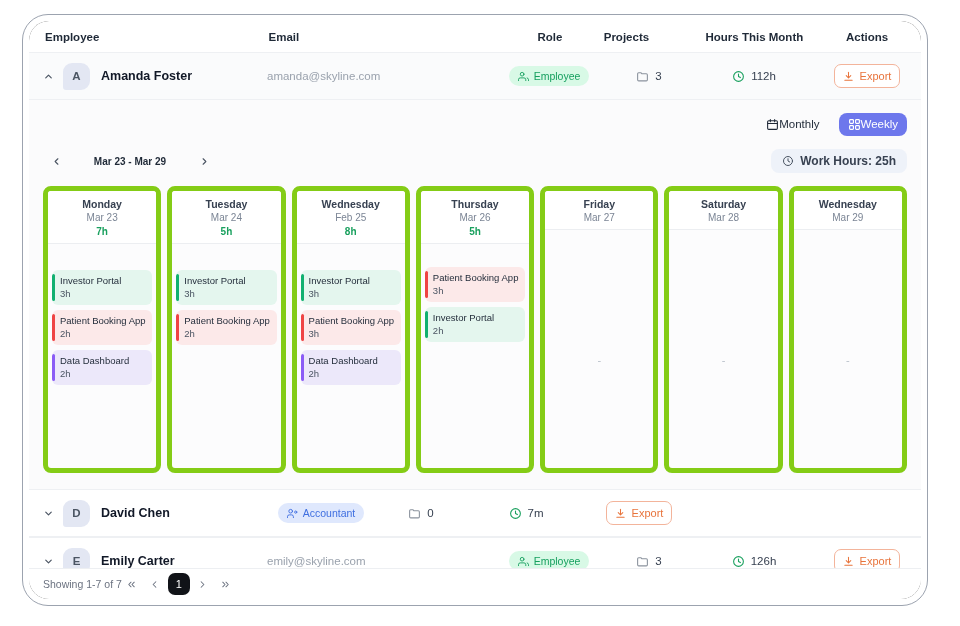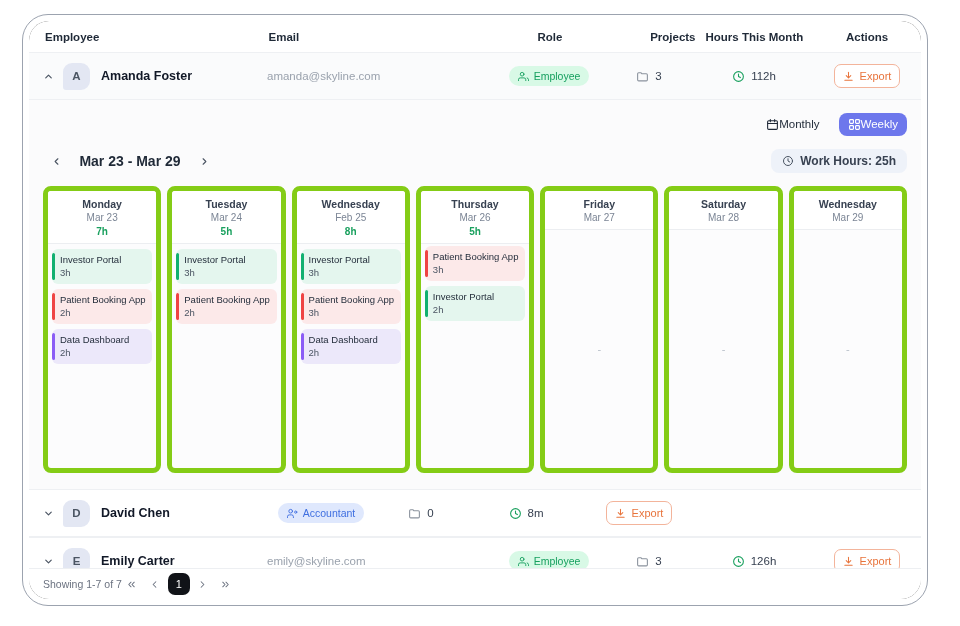--- a/index.html
+++ b/index.html
@@ -36,21 +36,21 @@
     height: 31px;
     padding: 0 0 0 10px;
     font-size: 11.5px;
     font-weight: bold;
     color: #1f2937;
     background: #ffffff;
   }
   .col-emp   { width: 230px; padding-left: 6px; }
   .col-email { width: 228px; }
   .col-role  { width: 108px; text-align: center; }
-  .col-proj  { width: 92px;  text-align: right; }
+  .col-proj  { width: 92px;  text-align: left; }
   .col-hours { width: 118px; text-align: center; }
   .col-act   { width: 108px; text-align: center; }
 
   
   .emp-row {
     display: flex; align-items: center;
     height: 48px;
     padding-left: 10px;
     background: #fafbfc;
     border-top: 1px solid #eef0f3;
@@ -129,21 +129,21 @@
     display: flex; justify-content: space-between; align-items: center;
     height: 26px; margin-bottom: 12px;
   }
   .weeknav { display: flex; align-items: center; gap: 0px; }
   .navbtn {
     width: 26px; height: 24px;
     display: flex; align-items: center; justify-content: center;
     color: #4b5563; font-size: 11px; cursor: pointer;
   }
   .weeklabel {
-    font-size: 14px; font-weight: bold; color: #1f2937;
+    font-size: 10px; font-weight: bold; color: #1f2937;
     min-width: 122px; text-align: center;
   }
   .workhours {
     display: inline-flex; align-items: center; gap: 6px;
     height: 24px; padding: 0 11px;
     border-radius: 8px; background: #eef2f9;
     font-size: 12px; font-weight: bold; color: #374151;
   }
 
   
@@ -163,21 +163,21 @@
   .dayhead {
     background: #ffffff;
     padding: 7px 2px 6px 2px;
     text-align: center;
     border-bottom: 1px solid #eceef1;
   }
   .dayname { font-size: 10.5px; font-weight: bold; color: #374151; }
   .daydate { font-size: 10px; color: #7b8595; margin-top: 2px; }
   .dayhrs  { font-size: 10px; font-weight: bold; color: #19a05e; margin-top: 3px; }
 
-  .daybody { flex: 1; padding: 5px 4px; position: relative; }
+  .daybody { flex: 1; padding: 5px 4px; position: relative; margin-top: 21px; }
   .daybody.offset { padding-top: 2px; }
 
   .event {
     border-radius: 6px;
     padding: 5px 6px 6px 8px;
     margin-bottom: 5px;
     position: relative;
     overflow: hidden;
     cursor: pointer;
   }
@@ -501,21 +501,21 @@
           </span>
           <span class="proj-num">0</span>
         </div>
         <div class="cell-hours">
           <span>
             <svg width="13" height="13" viewBox="0 0 24 24" fill="none" stroke="#19a05e" stroke-width="2" stroke-linecap="round" stroke-linejoin="round">
                 <circle cx="12" cy="12" r="9"></circle>
                 <polyline points="12 7.5 12 12 15.5 14"></polyline>
               </svg>
           </span>
-          <span class="hours-num">8m</span>
+          <span class="hours-num">7m</span>
         </div>
         <div class="cell-act">
           <button class="export-btn">
             <span>
               <svg width="11" height="11" viewBox="0 0 24 24" fill="none" stroke="currentColor" stroke-width="2.2" stroke-linecap="round" stroke-linejoin="round">
                   <path d="M12 3v11"></path>
                   <polyline points="7 10 12 15 17 10"></polyline>
                   <path d="M4 20h16"></path>
                 </svg>
             </span>

